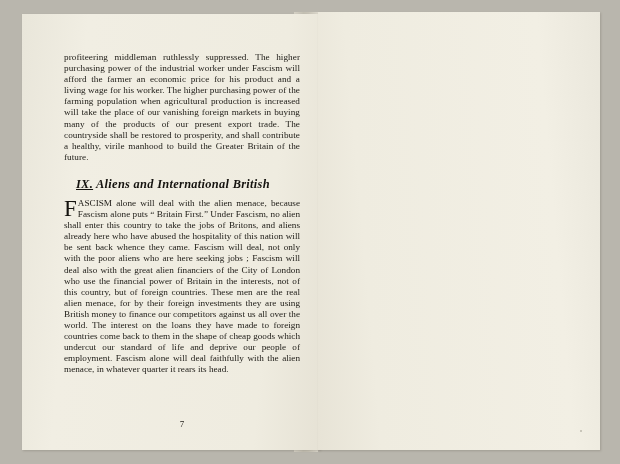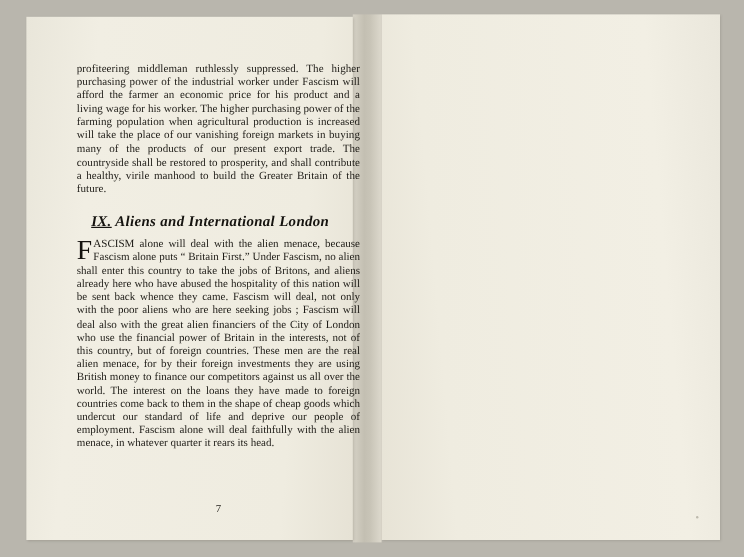--- a/index.html
+++ b/index.html
@@ -25,20 +25,21 @@
     position: absolute;
     background: #efece1;
   }
   .paper.left {
     left: 22px;
     top: 14px;
     width: 272px;
     height: 436px;
     box-shadow: 1px 1px 2px rgba(90,85,70,0.25);
     background: linear-gradient(95deg, #e9e6da 0%, #f1eee3 20%, #efece0 80%, #e6e2d5 100%);
+    padding-left: 26px;
   }
   .paper.right {
     left: 318px;
     top: 12px;
     width: 282px;
     height: 438px;
     box-shadow: 1px 1px 2px rgba(90,85,70,0.25);
     background: linear-gradient(265deg, #eae7dc 0%, #f2efe4 20%, #efece0 80%, #e7e3d6 100%);
   }
   .gutter {
@@ -128,21 +129,21 @@
 <div class="page-spread">
 
   <div class="gutter"></div>
 
   <div class="paper left">
     <div class="col leftcol">
       <p class="bodytext firstpara">profiteering middleman ruthlessly suppressed. The higher purchasing power of the industrial worker under Fascism will afford the farmer an economic price for his product and a living wage for his worker. The higher purchasing power of the farming population when agricultural production is increased will take the place of our vanishing foreign markets in buying many of the products of our present export trade. The countryside shall be restored to prosperity, and shall contribute a healthy, virile manhood to build the Greater Britain of the future.</p>
 
       <div class="heading heading-left">
         <span class="numeral">IX.</span>
-        <span>Aliens and International London</span>
+        <span>Aliens and International British</span>
       </div>
 
       <div class="dropcap-para">
         <span class="dropcap">F</span>
         <span>ASCISM alone will deal with the alien menace, because Fascism alone puts “ Britain First.” Under Fascism, no alien shall enter this country to take the jobs of Britons, and aliens already here who have abused the hospitality of this nation will be sent back whence they came. Fascism will deal, not only with the poor aliens who are here seeking jobs ; Fascism will deal also with the great alien financiers of the City of London who use the financial power of Britain in the interests, not of this country, but of foreign countries. These men are the real alien menace, for by their foreign investments they are using British money to finance our competitors against us all over the world. The interest on the loans they have made to foreign countries come back to them in the shape of cheap goods which undercut our standard of life and deprive our people of employment. Fascism alone will deal faithfully with the alien menace, in whatever quarter it rears its head.</span>
       </div>
     </div>
     <div class="pagenum left">7</div>
   </div>
 

